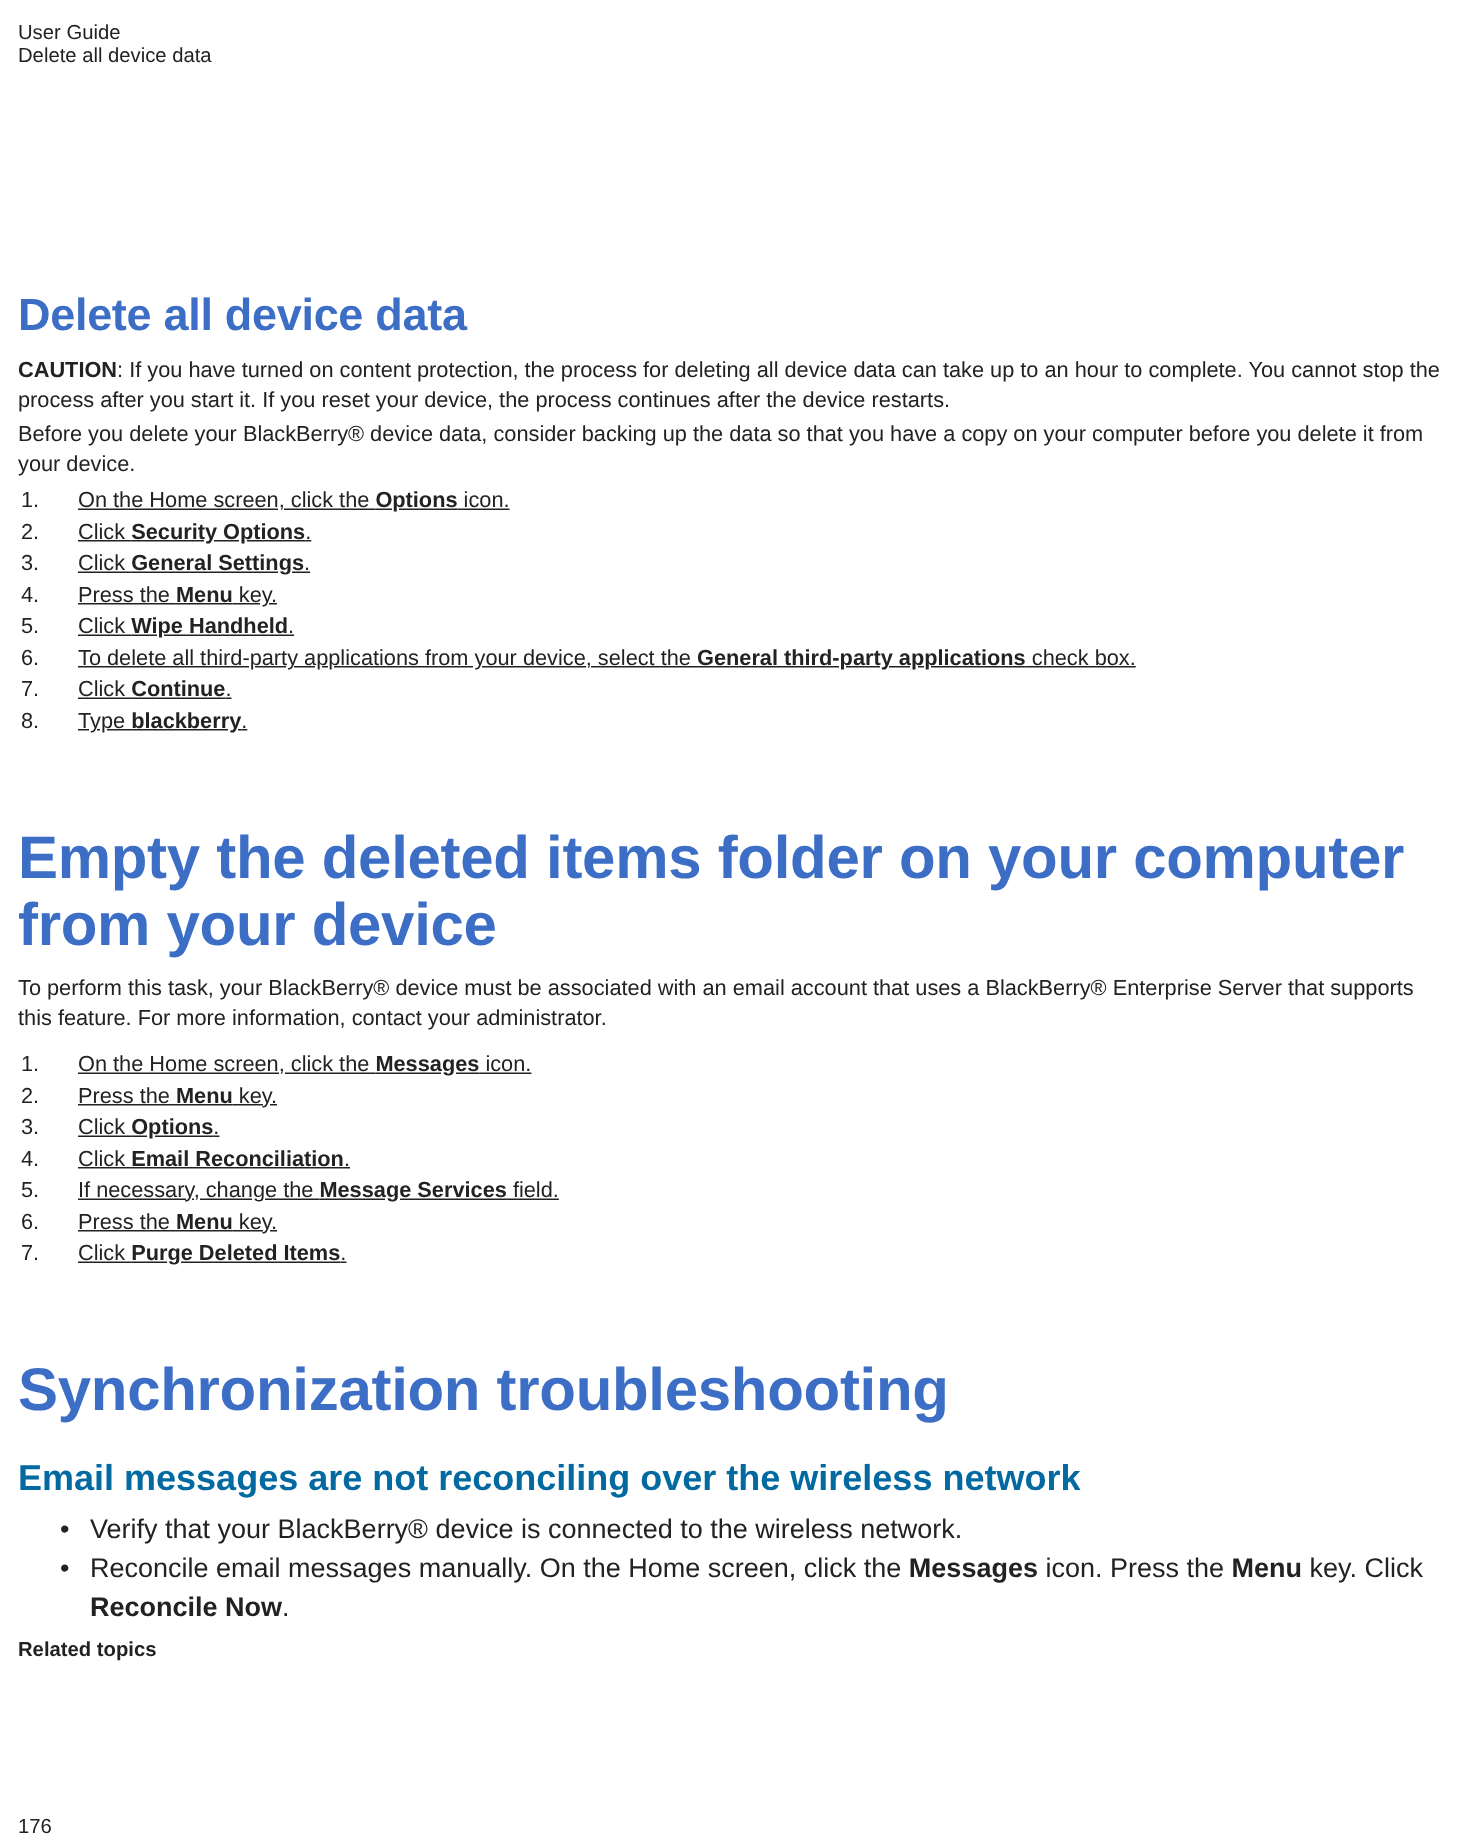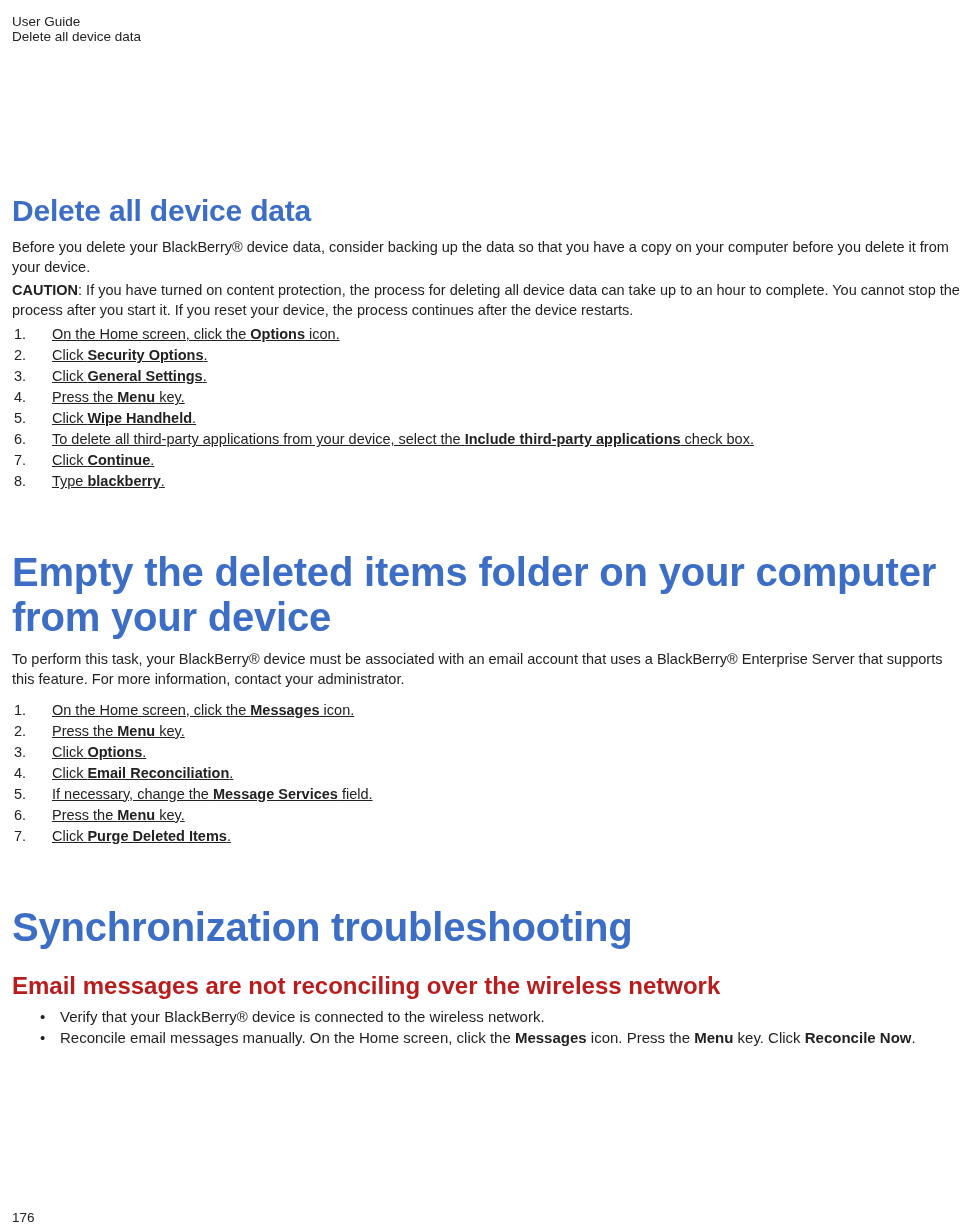--- a/index.html
+++ b/index.html
@@ -34,21 +34,21 @@
     font-size: 30px;
     font-weight: 700;
     margin: 0 0 10px 0;
     letter-spacing: -0.2px;
   }
   h1.blue.sub {
     font-size: 40px;
     margin-top: 58px;
   }
   h2.black {
-    color: #b91c1c;
+    color: #0369a1;
     font-size: 24px;
     font-weight: 700;
     margin: 22px 0 6px 0;
   }
   p.body {
     margin: 2px 0 4px 0;
     font-size: 14.5px;
     line-height: 1.35;
   }
   p.body.tight {
@@ -74,21 +74,21 @@
     position: absolute;
     left: 2px;
     width: 30px;
   }
   ul.bullets {
     margin: 2px 0 4px 0;
     padding-left: 0;
     list-style: none;
   }
   ul.bullets > li {
-    font-size: 15px;
+    font-size: 18px;
     line-height: 1.45;
     padding-left: 48px;
     position: relative;
   }
   ul.bullets > li::before {
     content: "•";
     position: absolute;
     left: 28px;
   }
   .bold { font-weight: 700; }
@@ -110,31 +110,31 @@
 <div class="page">
 
   <div class="header">
     <span>User Guide</span>
     <span>Delete all device data</span>
   </div>
 
   <div class="main">
 
     <h1 class="blue">Delete all device data</h1>
-    <p class="body">Before you delete your BlackBerry® device data, consider backing up the data so that you have a copy on your computer before you delete it from your device.</p>
     <p class="body">
       <span class="bold">CAUTION</span><span>:  If you have turned on content protection, the process for deleting all device data can take up to an hour to complete. You cannot stop the process after you start it. If you reset your device, the process continues after the device restarts.</span>
     </p>
+    <p class="body">Before you delete your BlackBerry® device data, consider backing up the data so that you have a copy on your computer before you delete it from your device.</p>
     <ol class="steps">
       <li><span>On the Home screen, click the </span><span class="bold">Options</span><span> icon.</span></li>
       <li><span>Click </span><span class="bold">Security Options</span><span>.</span></li>
       <li><span>Click </span><span class="bold">General Settings</span><span>.</span></li>
       <li><span>Press the </span><span class="bold">Menu</span><span> key.</span></li>
       <li><span>Click </span><span class="bold">Wipe Handheld</span><span>.</span></li>
-      <li><span>To delete all third-party applications from your device, select the </span><span class="bold">Include third-party applications</span><span> check box.</span></li>
+      <li><span>To delete all third-party applications from your device, select the </span><span class="bold">General third-party applications</span><span> check box.</span></li>
       <li><span>Click </span><span class="bold">Continue</span><span>.</span></li>
       <li><span>Type </span><span class="bold">blackberry</span><span>.</span></li>
     </ol>
 
     <h1 class="blue sub">Empty the deleted items folder on your computer from your device</h1>
     <p class="body">To perform this task, your BlackBerry® device must be associated with an email account that uses a BlackBerry® Enterprise Server that supports this feature. For more information, contact your administrator.</p>
     <ol class="steps" style="margin-top:10px">
       <li><span>On the Home screen, click the </span><span class="bold">Messages</span><span> icon.</span></li>
       <li><span>Press the </span><span class="bold">Menu</span><span> key.</span></li>
       <li><span>Click </span><span class="bold">Options</span><span>.</span></li>
@@ -145,16 +145,17 @@
     </ol>
 
     <h1 class="blue sub">Synchronization troubleshooting</h1>
     <h2 class="black">Email messages are not reconciling over the wireless network</h2>
     <ul class="bullets">
       <li>Verify that your BlackBerry® device is connected to the wireless network.</li>
       <li>
         <span>Reconcile email messages manually. On the Home screen, click the </span><span class="bold">Messages</span><span> icon. Press the </span><span class="bold">Menu</span><span> key. Click </span><span class="bold">Reconcile Now</span><span>.</span>
       </li>
     </ul>
+    <div class="related">Related topics</div>
   </div>
 
   <div class="footer">176</div>
 </div>
 
 </body></html>

